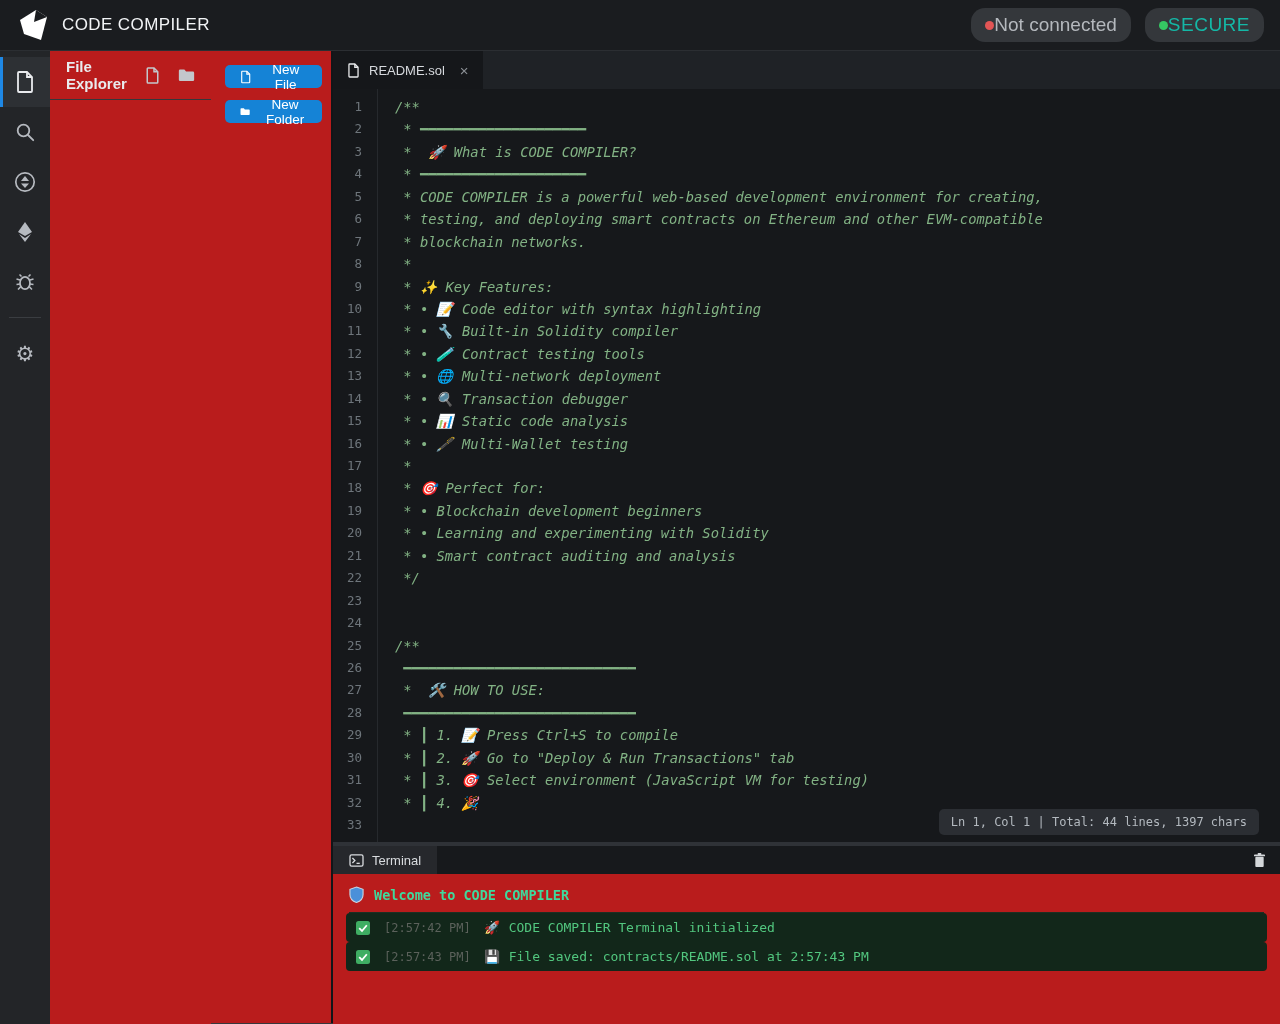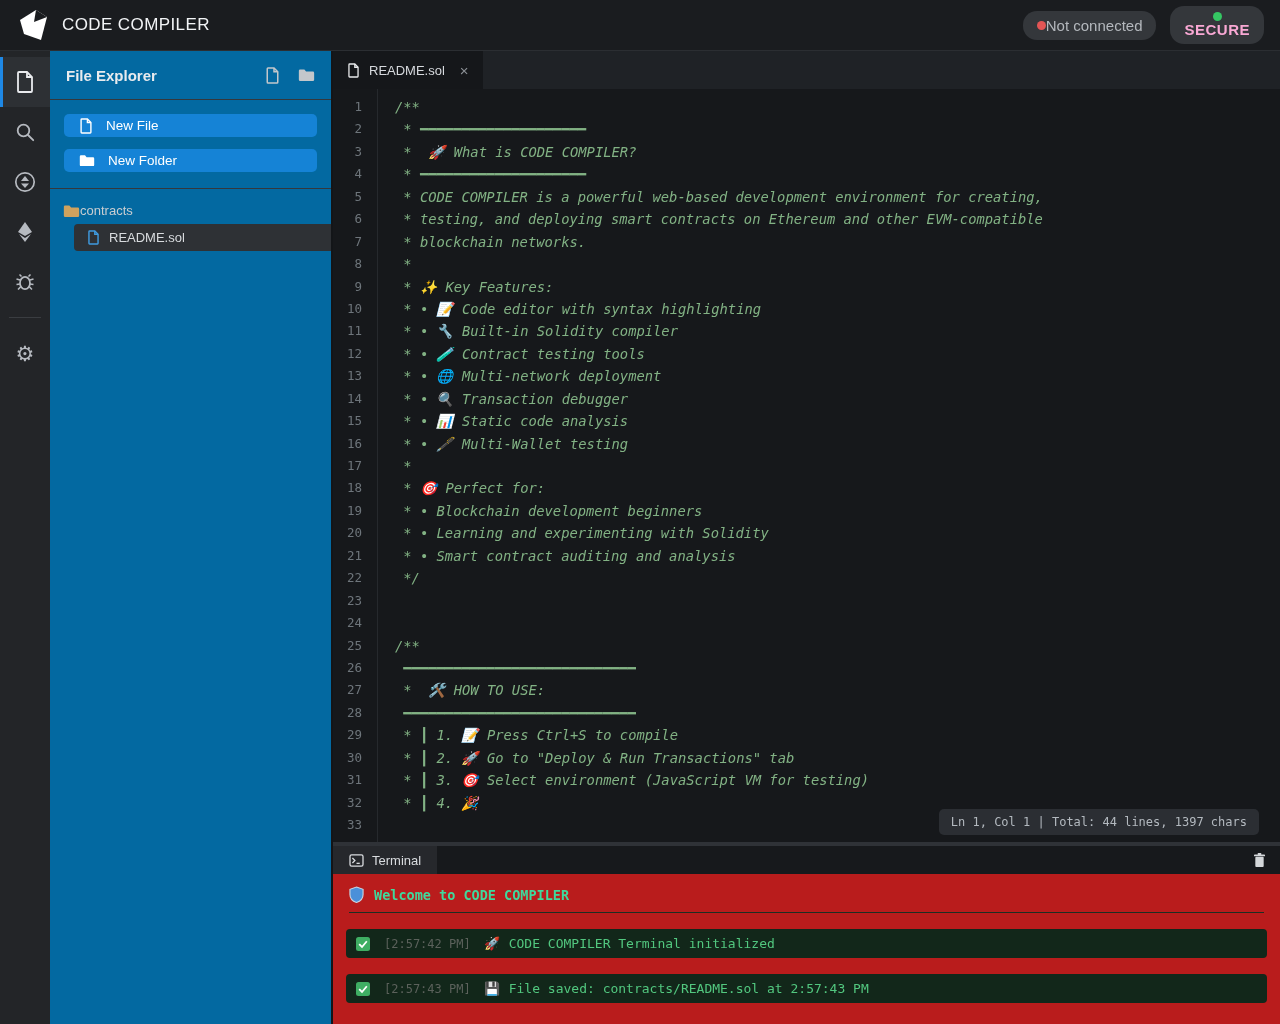--- a/index.html
+++ b/index.html
@@ -6,39 +6,39 @@
   html,body { width:1280px; height:1024px; overflow:hidden; background:#16181b;
               font-family:"Liberation Sans", sans-serif; }
 
   
   .topbar { height:51px; background:#1a1c1f; border-bottom:1px solid #2b2e32;
             display:flex; align-items:center; padding:0 16px; }
   .logo { width:34px; height:36px; margin-right:12px; }
   .app-title { color:#f2f4f6; font-size:17px; font-weight:normal; letter-spacing:.4px; }
   .tb-spacer { flex:1; }
   .pill { display:flex; align-items:center; gap:0; background:#34373b; border-radius:14px;
-          padding:6px 14px; margin-left:14px; font-size:15px; }
+          padding:6px 14px; margin-left:14px; font-size:19px; }
   .pill .dot { width:9px; height:9px; border-radius:50%; }
   .pill.muted { color:#b4b8bd; }
-  .pill.strong { color:#f9a8d4; font-weight:bold; letter-spacing:.5px;flex-direction:column; }
+  .pill.strong { color:#14b8a6; font-weight:normal; letter-spacing:.5px; }
 
   
   .main { display:flex; height:973px; }
 
   
   .rail { width:50px; background:#232528; display:flex; flex-direction:column; padding-top:6px; }
   .rail-item { height:50px; display:flex; align-items:center; justify-content:center;
                color:#b6bac0; cursor:pointer; }
   .rail-item.active { background:#2d3034; box-shadow:inset 3px 0 0 #1e88e5; color:#e9ebee; }
   .rail-divider { height:1px; background:#3a3d41; margin:10px 9px; }
   .gear-glyph { font-size:21px; line-height:1; }
 
   
-  .explorer { width:283px; background:#0369a1; border-right:2px solid #131518;
-              display:flex; flex-direction:column; }
+  .explorer { width:283px; background:#b91c1c; border-right:2px solid #131518;
+              display:flex; flex-direction:row; }
   .explorer-header { height:49px; display:flex; align-items:center; padding:0 16px;
                      border-bottom:1px solid #35383c; }
   .explorer-title { color:#e9ebee; font-weight:bold; font-size:15px; flex:1; }
   .hdr-icon { color:#c3c7cb; margin-left:18px; cursor:pointer; display:flex; }
   .explorer-actions { padding:14px 14px 16px; display:flex; flex-direction:column; gap:12px;
                       border-bottom:1px solid #35383c; }
   .btn-blue { height:23px; background:#1583d6; border:none; border-radius:5px; color:#fff;
               display:flex; align-items:center; gap:13px; padding:0 15px; font-size:13.5px;
               font-family:"Liberation Sans", sans-serif; cursor:pointer; }
   .tree { padding-top:8px; }
@@ -72,21 +72,21 @@
               background:#b91c1c; }
   .terminal-header { height:28px; background:#17191c; display:flex; align-items:center; }
   .terminal-tab { height:28px; background:#26282c; display:flex; align-items:center; gap:8px;
                   padding:0 16px; color:#d9dcdf; font-size:13px; cursor:pointer; }
   .th-spacer { flex:1; }
   .trash-btn { color:#c6c9cc; padding-right:14px; cursor:pointer; display:flex; }
   .terminal-body { flex:1; font-family:"DejaVu Sans Mono", monospace; overflow:hidden; }
   .welcome { margin:12px 16px 0; padding-bottom:9px; border-bottom:1px solid #1d2e22;
              display:flex; align-items:center; gap:10px; color:#3fd99d; font-weight:bold;
              font-size:13.5px; }
-  .entry { margin:16px 13px; background:#12271a; border-radius:4px; padding:7px 10px;
+  .entry { margin:0 13px; background:#12271a; border-radius:4px; padding:7px 10px;
            display:flex; align-items:center; gap:14px; }
   .entry .time { color:#5b615b; font-size:12px; }
   .entry .msg { color:#52c77f; font-size:13px; }
 
   svg { display:block; }
 </style>
 </head>
 <body>
 
 <div class="topbar">

